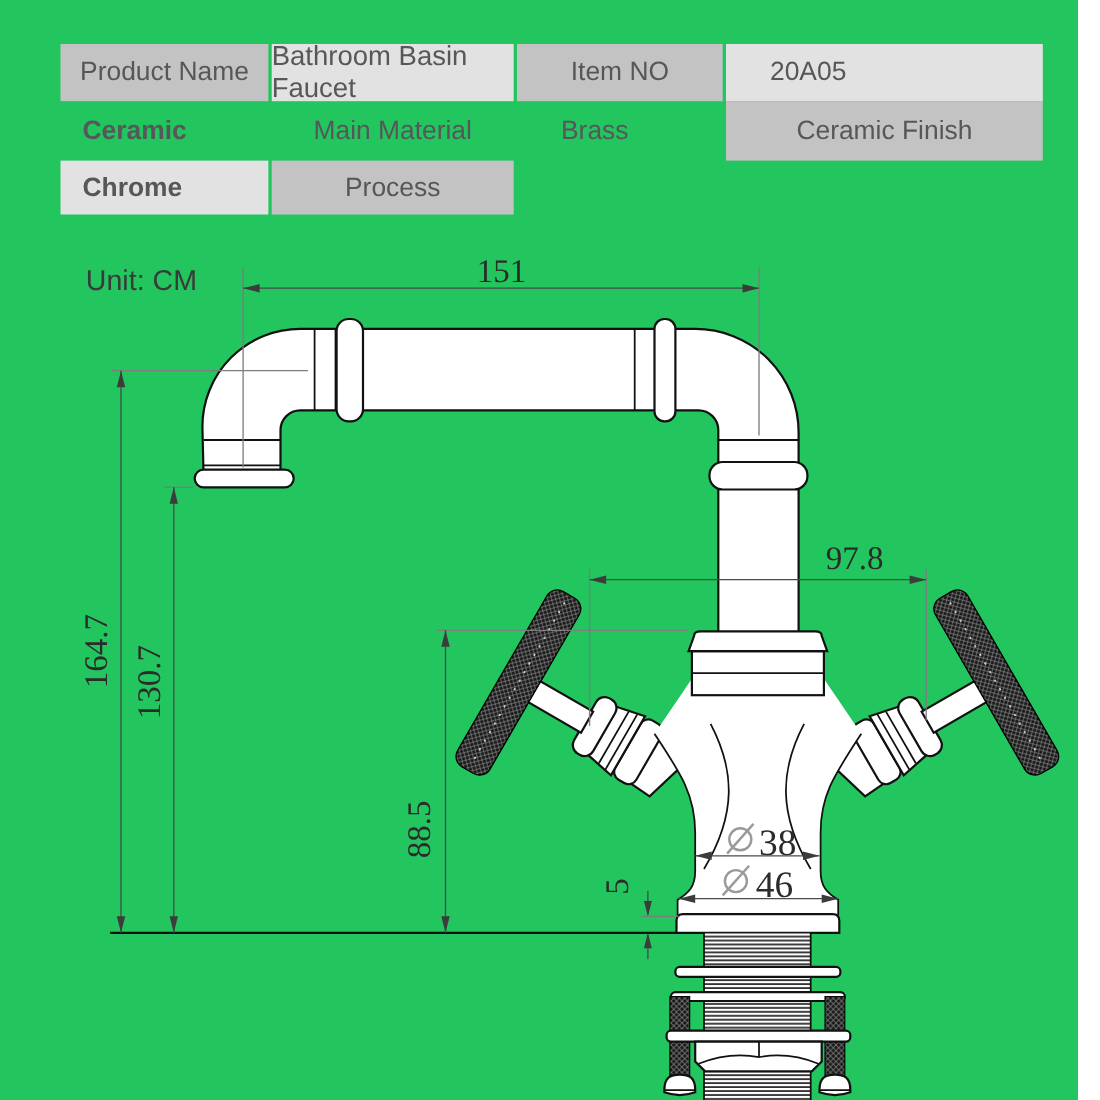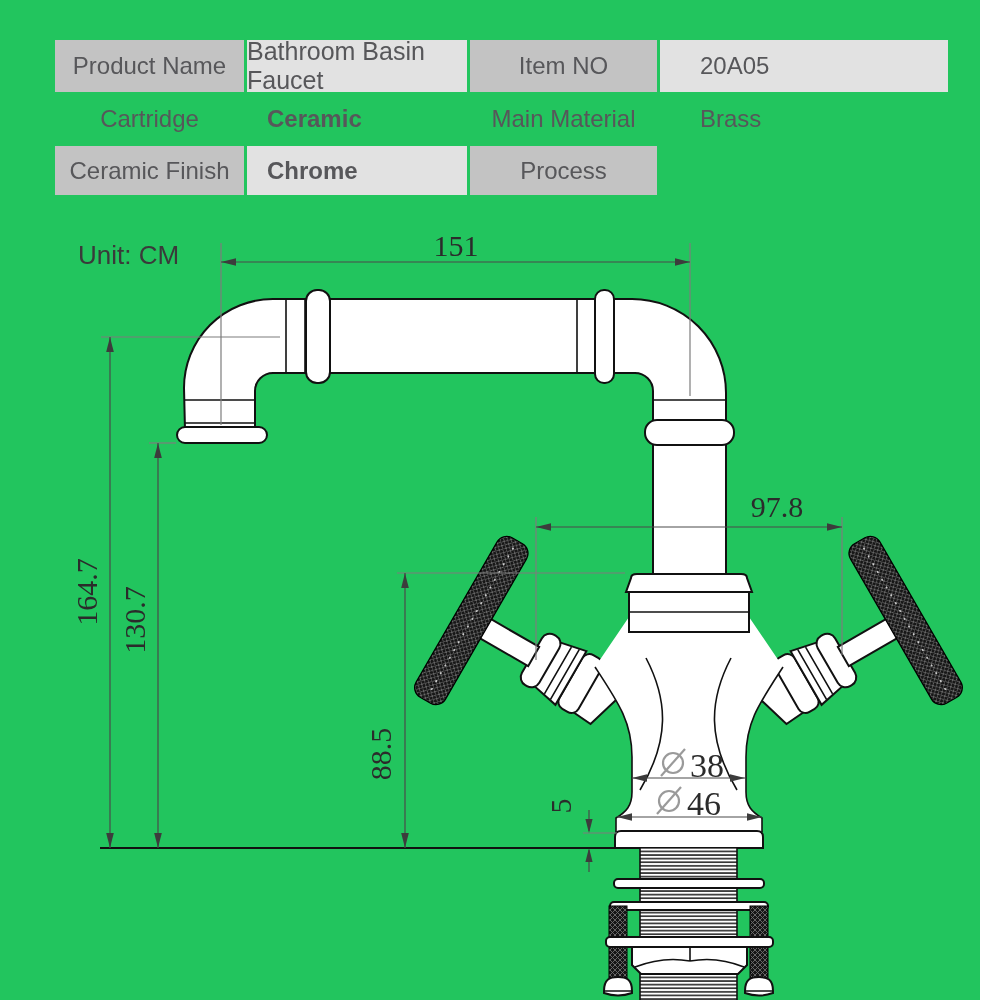--- a/index.html
+++ b/index.html
@@ -34,21 +34,20 @@
 <body>
 
 <div id="page">
 
   <div id="spec">
     <div class="cell dark center">Product Name</div>
     <div class="cell light center small">Bathroom Basin Faucet</div>
     <div class="cell dark center">Item NO</div>
     <div class="cell light padB">20A05</div>
 
-    <div class="cell plain center">Cartridge</div>
     <div class="cell plain padA">Ceramic</div>
     <div class="cell plain center">Main Material</div>
     <div class="cell plain padB">Brass</div>
 
     <div class="cell dark center">Ceramic Finish</div>
     <div class="cell light padA">Chrome</div>
     <div class="cell dark center">Process</div>
   </div>
 
   <svg id="drawing" viewBox="0 0 1000 1000">

